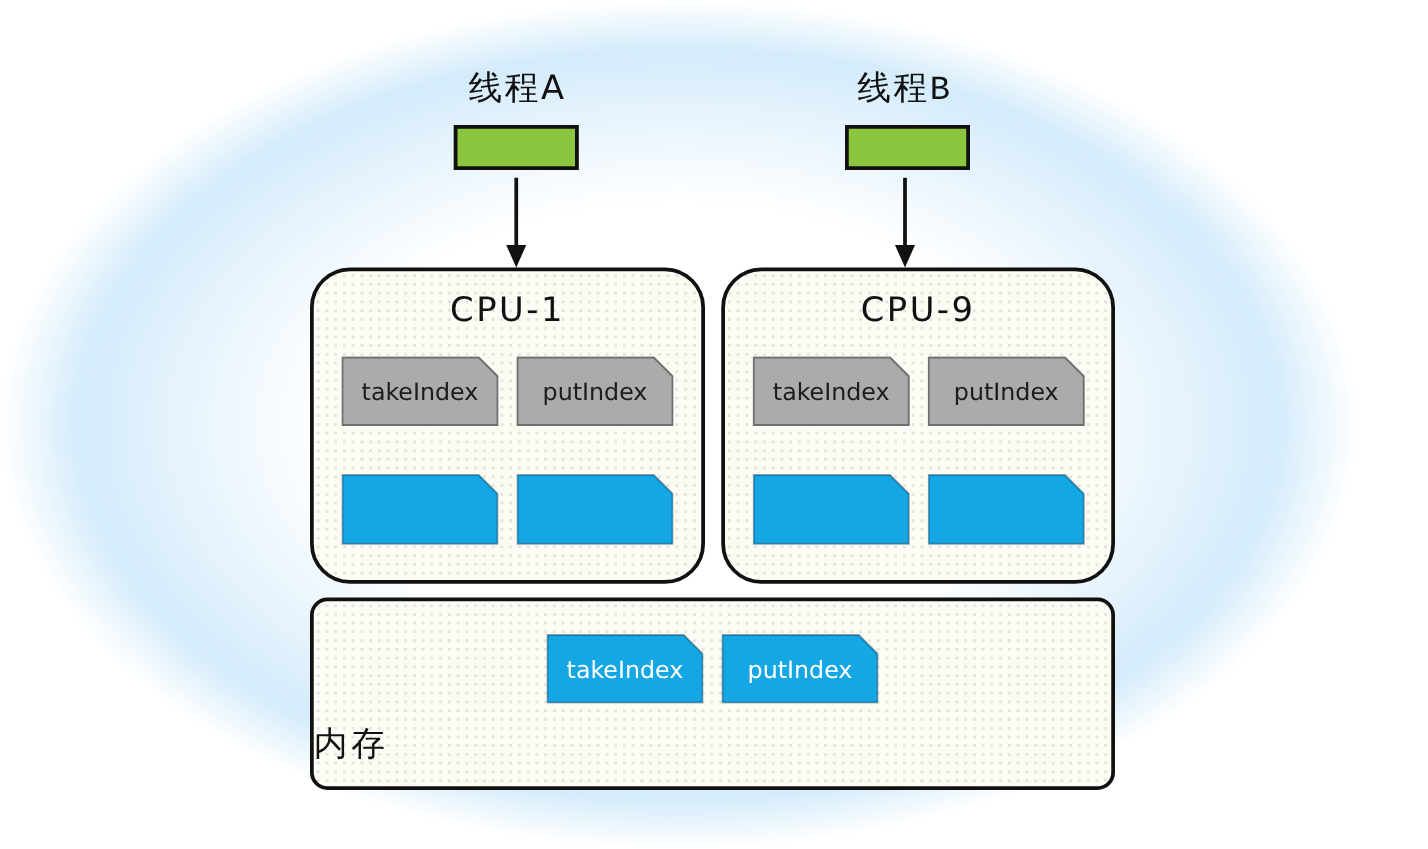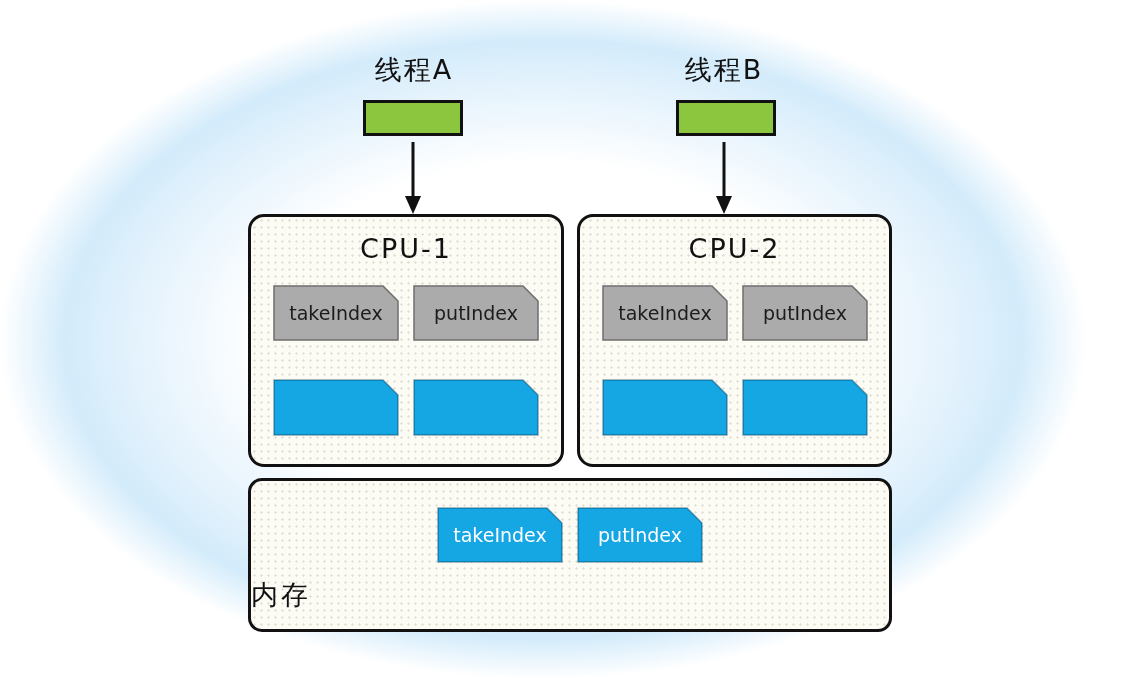--- a/index.html
+++ b/index.html
@@ -35,21 +35,21 @@
   .arrow{
     position:absolute;
   }
   .arrow line{stroke:#111;stroke-width:3;}
   .arrow polygon{fill:#111;}
 
   
   .card{
     position:absolute;
     border:3px solid #111;
-    border-radius:16px;
+    border-radius:32px;
     background-color:#FCFBF4;
     background-image:radial-gradient(rgba(110,110,100,0.18) 1px, transparent 1.3px);
     background-size:7px 7px;
     box-sizing:border-box;
   }
   .cpu-title{
     position:absolute;
     top:16px;left:0;right:0;
     text-align:center;
     font-size:27px;
@@ -95,21 +95,21 @@
 
 <div class="canvas">
 
   <div class="thread-label" style="left:414px;top:52px;">线程A</div>
   <div class="thread-box" style="left:363px;top:100px;"></div>
   <svg class="arrow" style="left:401px;top:142px;" width="24" height="74" viewBox="0 0 24 74">
     <line x1="12" y1="0" x2="12" y2="56"></line>
     <polygon points="4,54 20,54 12,72"></polygon>
   </svg>
 
-  <div class="thread-label" style="left:724px;top:52px;">线程B</div>
+  <div class="thread-label" style="left:724px;top:52px;font-family:Liberation Mono, monospace;">线程B</div>
   <div class="thread-box" style="left:676px;top:100px;"></div>
   <svg class="arrow" style="left:712px;top:142px;" width="24" height="74" viewBox="0 0 24 74">
     <line x1="12" y1="0" x2="12" y2="56"></line>
     <polygon points="4,54 20,54 12,72"></polygon>
   </svg>
 
   <div class="card" style="left:248px;top:214px;width:316px;height:253px;">
     <div class="cpu-title">CPU-1</div>
 
     <div class="row row-registers">
@@ -127,21 +127,21 @@
       <svg width="126" height="57" viewBox="0 0 126 57">
         <polygon class="tab-blue" points="1,1 110,1 125,16 125,56 1,56"></polygon>
       </svg>
       <svg width="126" height="57" viewBox="0 0 126 57">
         <polygon class="tab-blue" points="1,1 110,1 125,16 125,56 1,56"></polygon>
       </svg>
     </div>
   </div>
 
   <div class="card" style="left:577px;top:214px;width:315px;height:253px;">
-    <div class="cpu-title">CPU-2</div>
+    <div class="cpu-title">CPU-9</div>
 
     <div class="row row-registers">
       <svg width="126" height="56" viewBox="0 0 126 56">
         <polygon class="tab-gray" points="1,1 110,1 125,16 125,55 1,55"></polygon>
         <text class="tab-text" x="63" y="35" text-anchor="middle">takeIndex</text>
       </svg>
       <svg width="126" height="56" viewBox="0 0 126 56">
         <polygon class="tab-gray" points="1,1 110,1 125,16 125,55 1,55"></polygon>
         <text class="tab-text" x="63" y="35" text-anchor="middle">putIndex</text>
       </svg>

